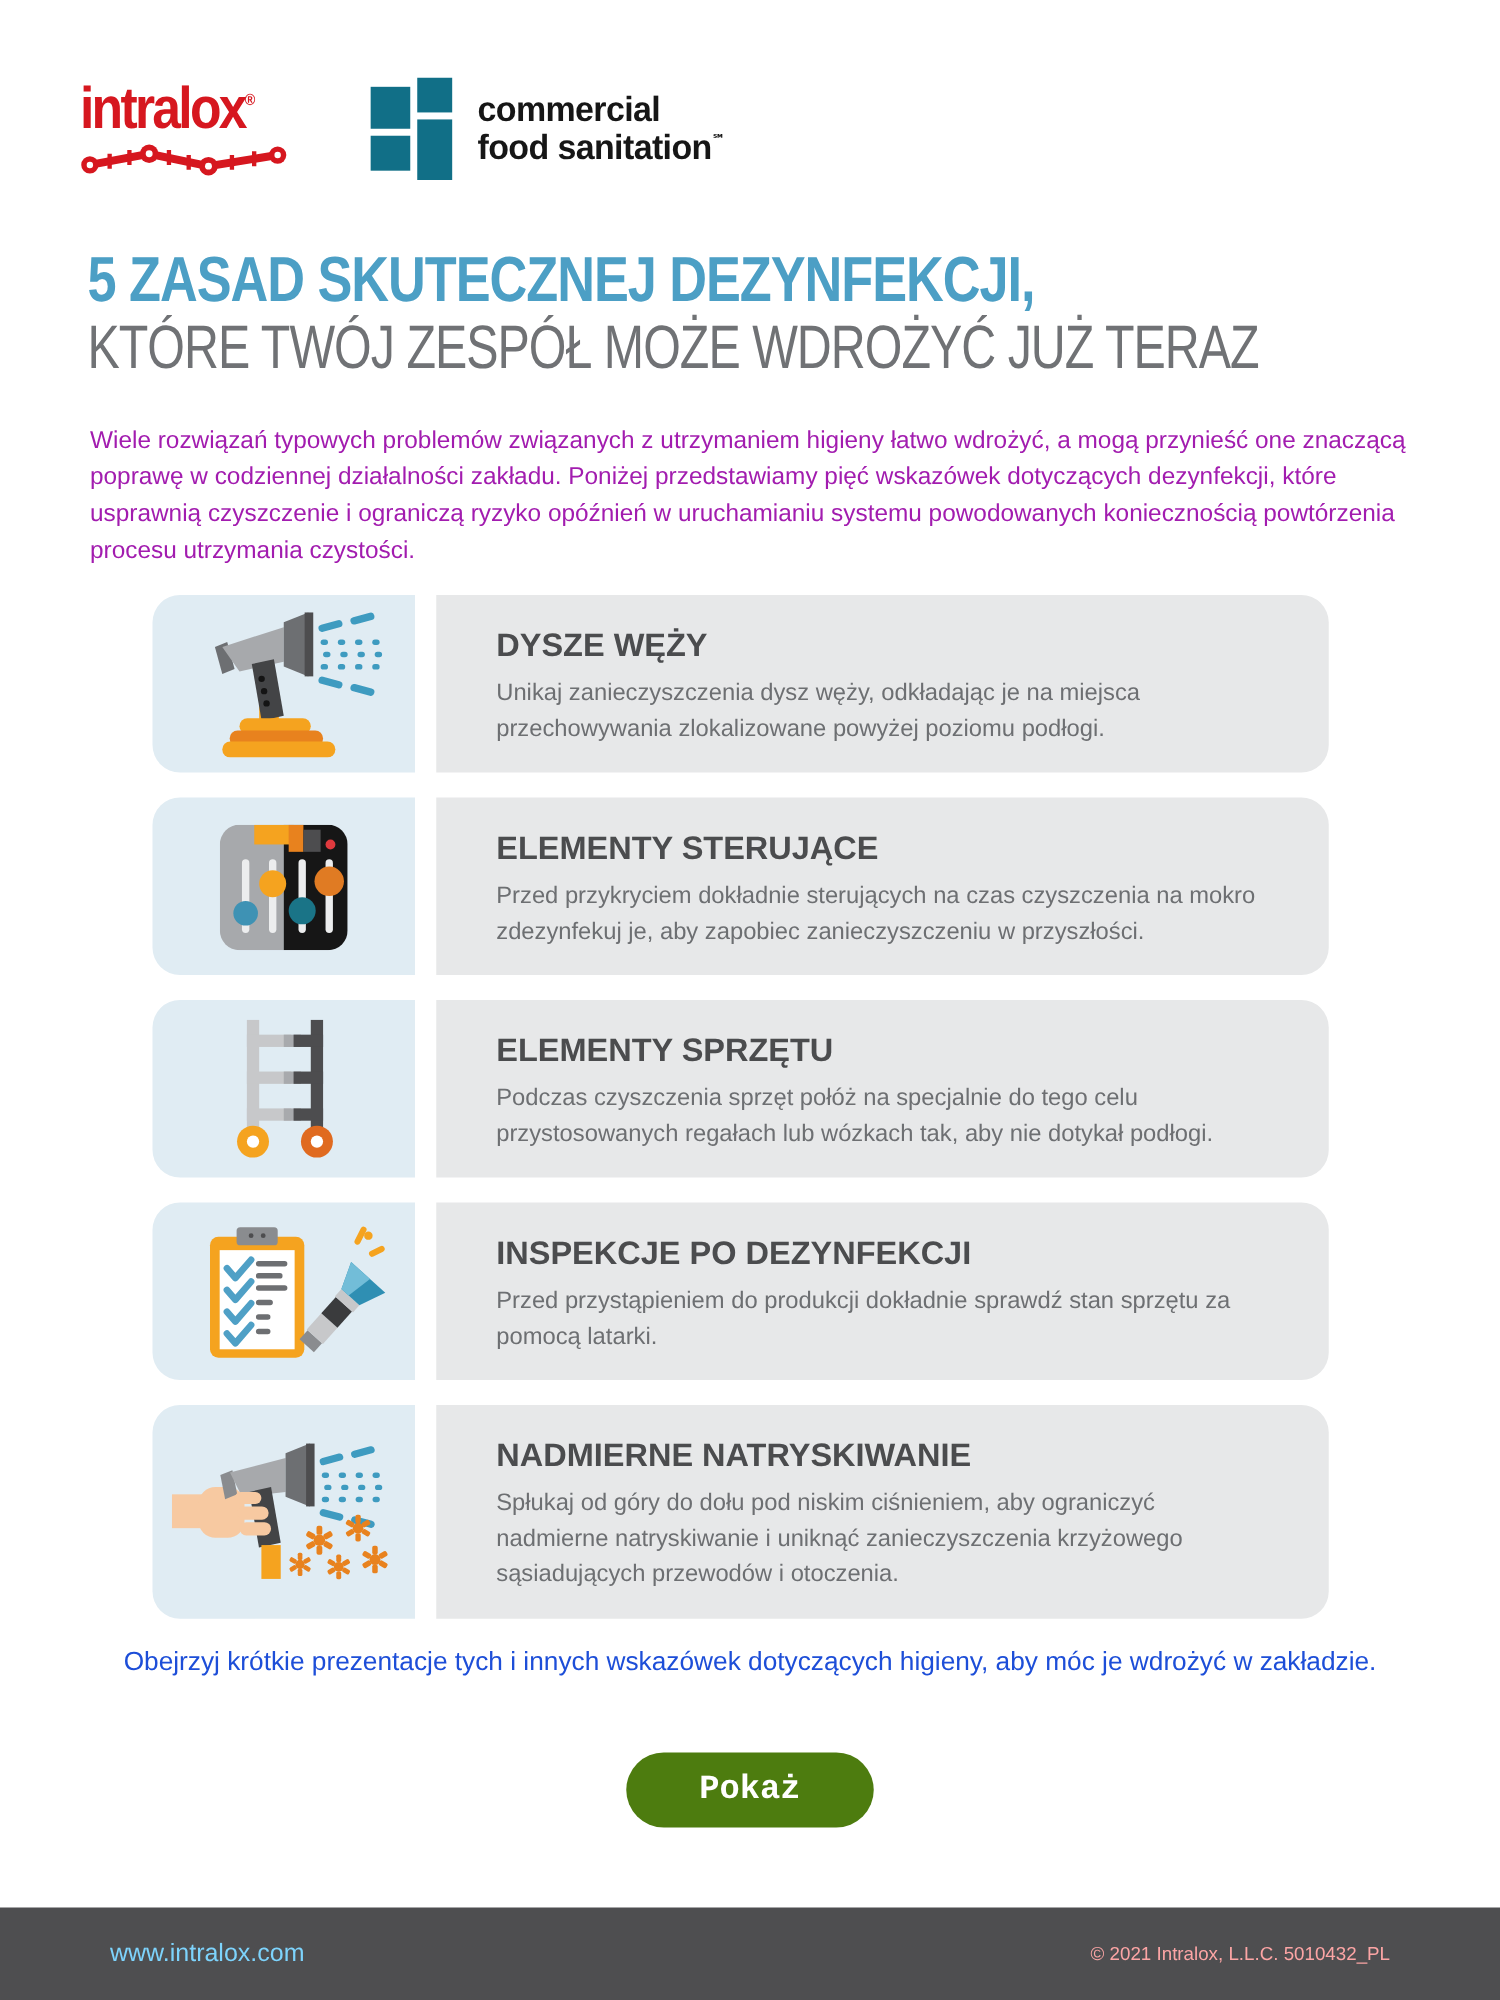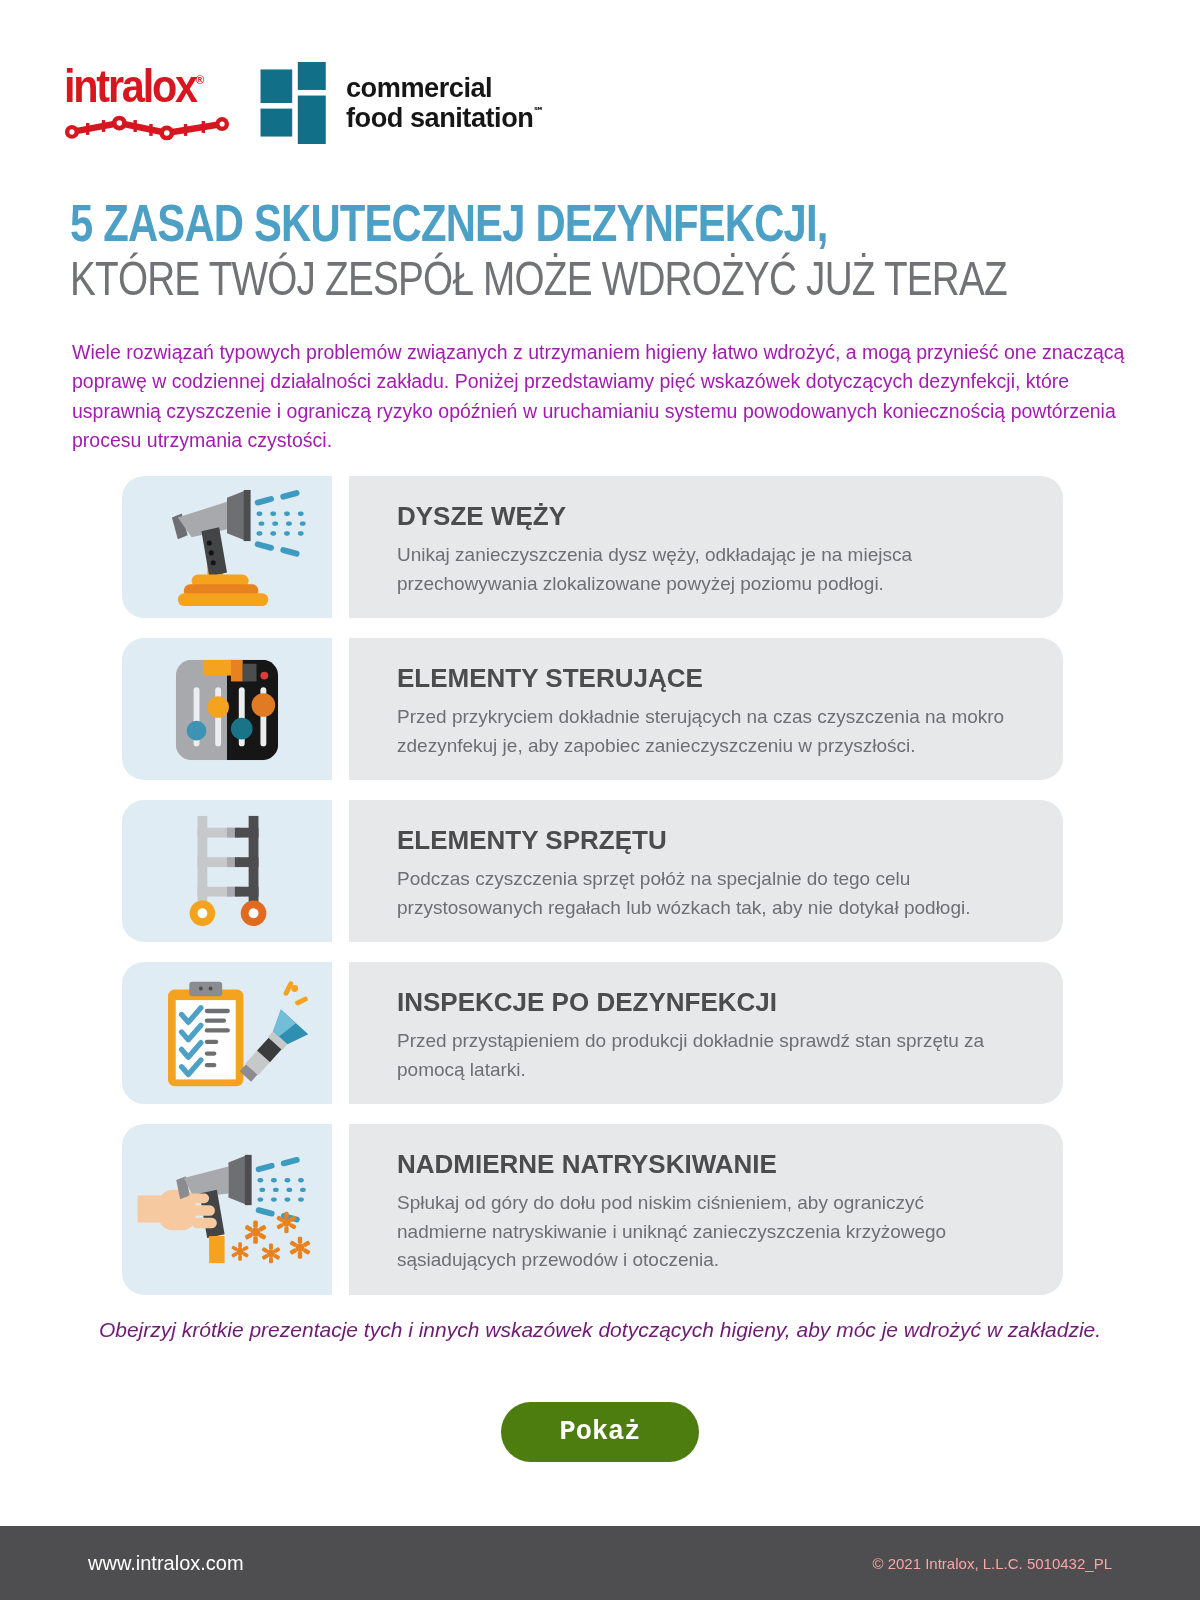--- a/index.html
+++ b/index.html
@@ -4,21 +4,21 @@
 <style>
   * { margin:0; padding:0; box-sizing:border-box; }
   html,body { background:#ffffff; }
   .page {
     position:relative; width:1200px; height:1600px; margin:0 auto;
     background:#ffffff; overflow:hidden;
     font-family:"Liberation Sans","DejaVu Sans",sans-serif;
   }
 
   
-  .logos { position:absolute; top:62px; left:64px; display:flex; gap:24px; align-items:flex-start; }
+  .logos { position:absolute; top:62px; left:64px; display:flex; gap:60px; align-items:flex-start; }
   .intralox { display:flex; flex-direction:column; width:172px; }
   .intralox-word {
     color:#D6171F; font-weight:700; font-size:47px; letter-spacing:-2.5px;
     transform:scaleX(.88); transform-origin:left top; line-height:1; white-space:nowrap;
   }
   .intralox-reg { font-size:13px; vertical-align:18px; letter-spacing:0; font-weight:700; }
   .intralox-chain { margin-top:3px; }
   .cfs { display:flex; gap:16px; align-items:center; }
   .cfs-text {
     color:#161616; font-weight:700; font-size:28px; line-height:1.07;
@@ -55,36 +55,36 @@
     padding:25px 58px 20px 48px;
   }
   .tip-h130 { min-height:130px; }
   .tip-h148 { min-height:148px; }
   .tip-heading { color:#4B4C4E; font-weight:700; font-size:26px; letter-spacing:0; }
   .tip-body { margin-top:9px; color:#6D6F72; font-size:19px; line-height:1.5; max-width:612px; }
 
   
   .cta-text {
     position:absolute; top:1318px; left:70px; width:1060px; text-align:center;
-    color:#701a75; font-size:21px;font-style:italic;
+    color:#1d4ed8; font-size:21px;
   }
   .cta-button {
     position:absolute; top:1402px; left:50%; transform:translateX(-50%);
     width:198px; height:60px; border:none; border-radius:30px; background:#4d7c0f;
     color:#ffffff; font-family:Liberation Mono, monospace;
     font-weight:700; font-size:27px; cursor:pointer;
     display:flex; align-items:center; justify-content:center;
   }
 
   
   .footer {
     position:absolute; left:0; bottom:0; width:1200px; height:74px; background:#4E4E50;
     display:flex; align-items:center; justify-content:space-between; padding:0 88px;
   }
-  .footer-site { color:#ffffff; font-size:20px; cursor:pointer; }
+  .footer-site { color:#7dd3fc; font-size:20px; cursor:pointer; }
   .footer-copy { color:#fca5a5; font-size:15px; }
 </style>
 </head>
 <body>
 
 <div class="page">
 
   <div class="logos">
 
     <div class="intralox">

